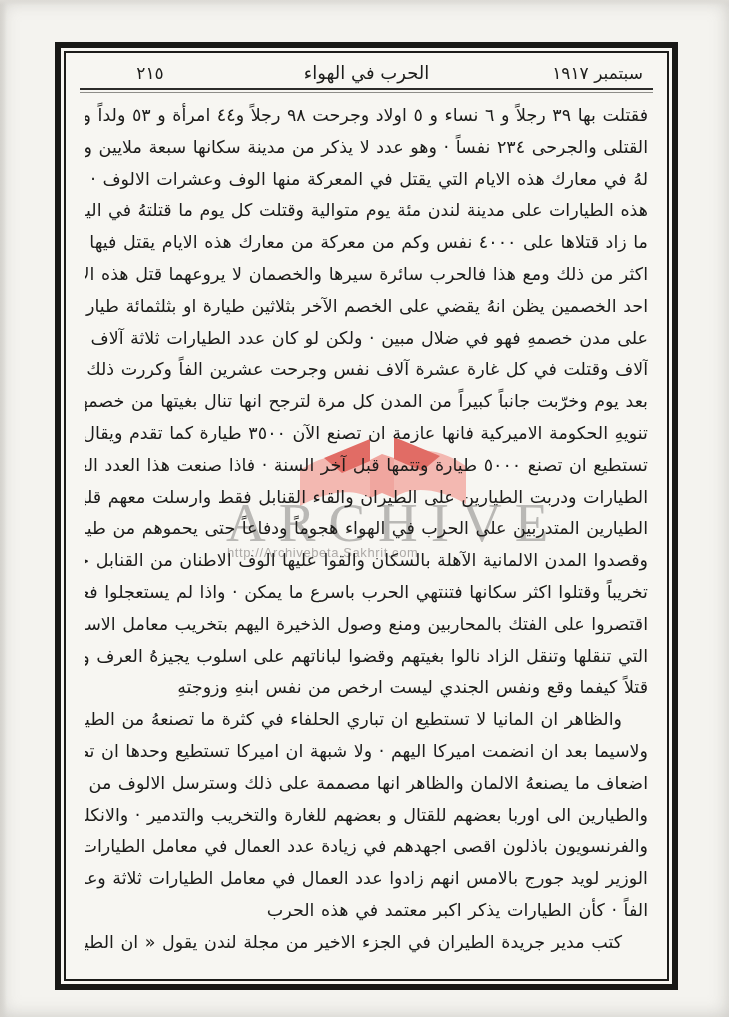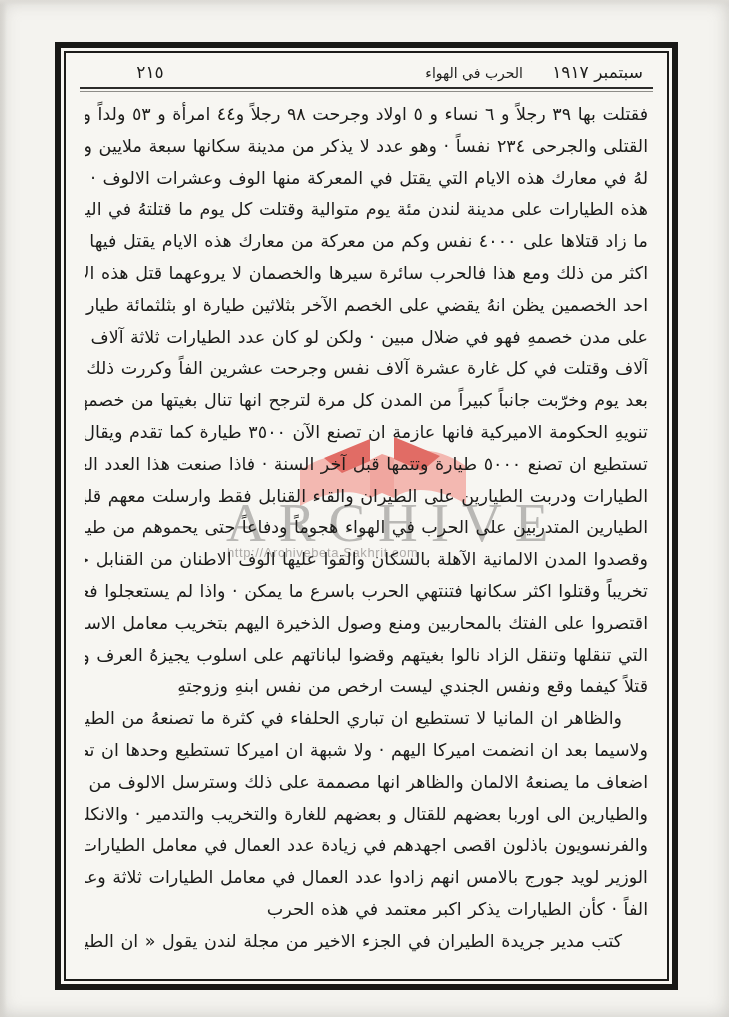--- a/index.html
+++ b/index.html
@@ -24,21 +24,21 @@
     box-sizing:border-box;padding:0 14px;
   }
 
   
   .header{
     direction:rtl;display:flex;justify-content:space-between;align-items:baseline;
     margin-top:9px;padding:0 10px;font-size:17px;color:#1d1d1b;
     position:relative;z-index:2;
   }
   .header-date{min-width:120px;}
-  .header-title{flex:1;text-align:right;font-size:14px;}
+  .header-title{flex:1;text-align:center;font-size:18px;}
   .header-page{min-width:120px;text-align:center;letter-spacing:2px;}
   .header-rule{
     margin-top:5px;height:2px;
     border-top:2px solid #2c2c2a;border-bottom:1px solid #8e8d89;
     position:relative;z-index:2;
   }
 
   
   .watermark{position:absolute;inset:0;z-index:0;pointer-events:none;}
   .wm-book{position:absolute;left:228px;top:383px;opacity:.8;}

